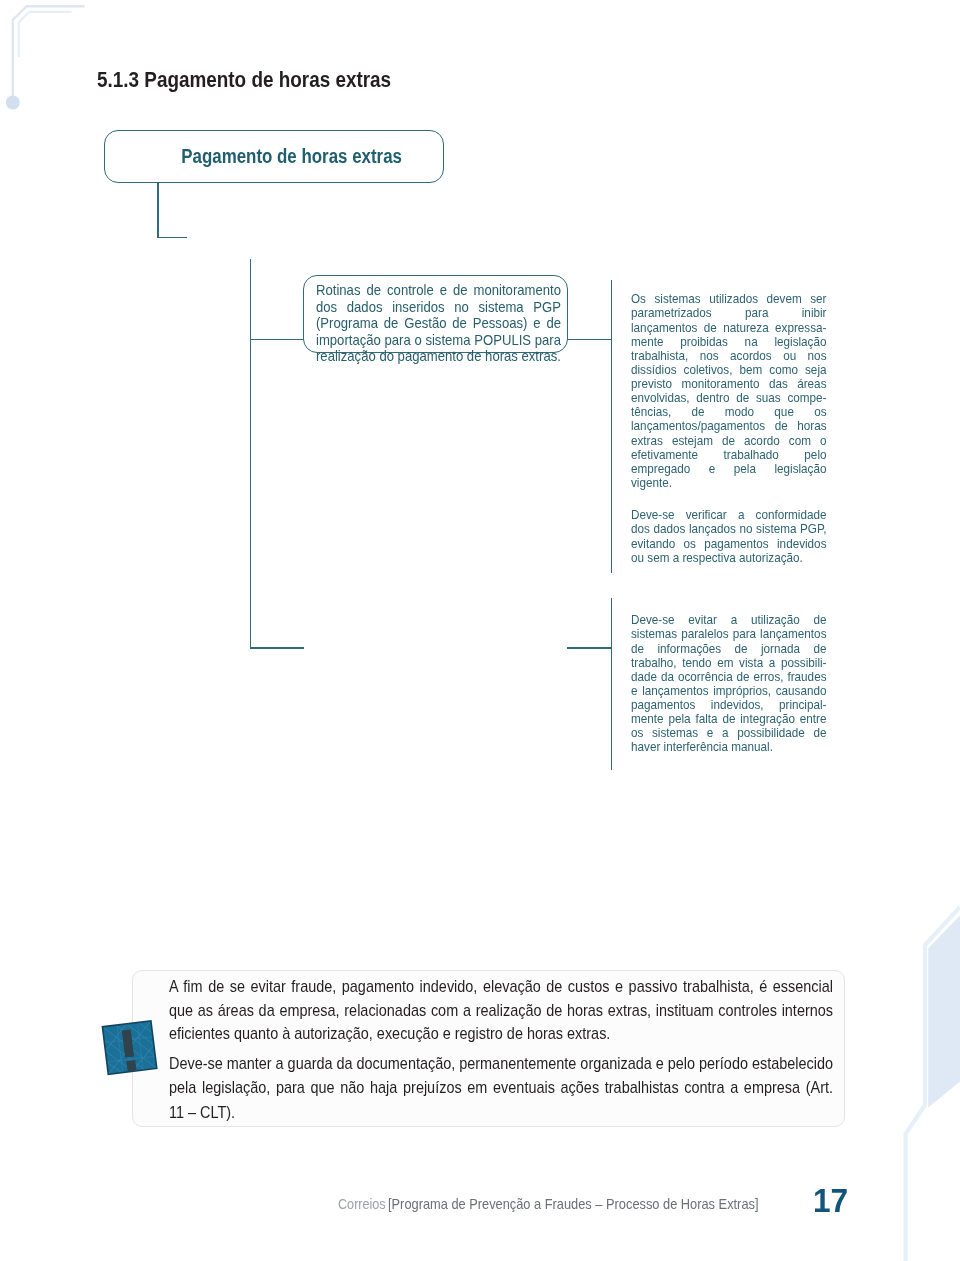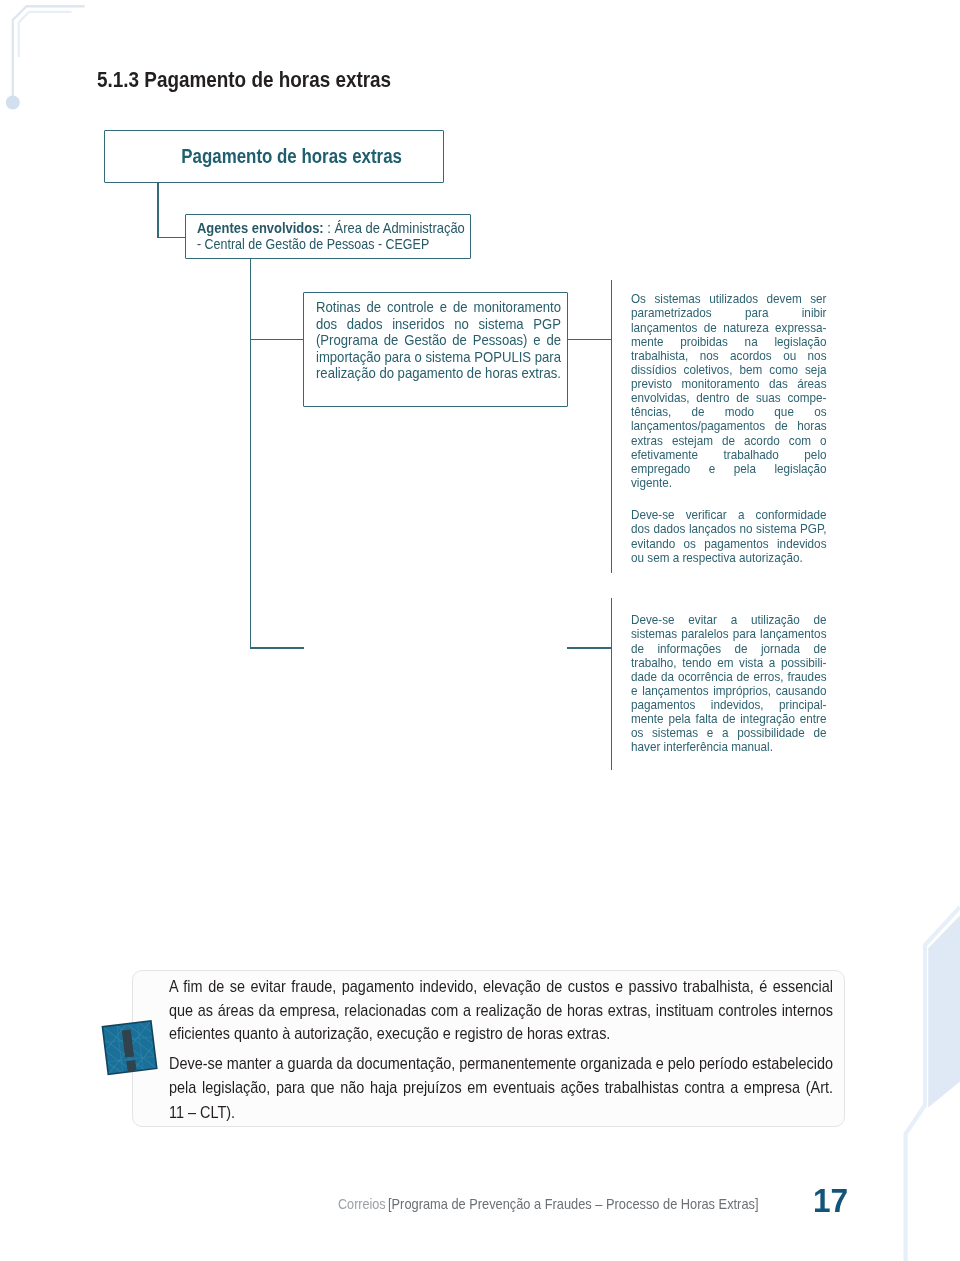--- a/index.html
+++ b/index.html
@@ -8,21 +8,21 @@
   .page{position:absolute;left:0;top:0;width:960px;height:1261px;}
   svg.deco{position:absolute;pointer-events:none;}
 
   .title{position:absolute;left:97px;top:80.2px;margin:0;font-size:21.5px;
          font-weight:bold;color:#231f20;white-space:nowrap;line-height:0;
          transform:scaleX(0.879);transform-origin:left top;}
 
   .ln{position:absolute;background:#336a79;}
 
   .box{position:absolute;box-sizing:border-box;border:1.25px solid #336a79;
-       border-radius:1px;background:#fff;padding-left:35px;}
+       border-radius:14px;background:#fff;padding-left:35px;}
 
   .rootbox{display:flex;align-items:center;justify-content:center;}
   .rootbox span{font-size:20px;font-weight:bold;color:#1f5f6e;white-space:nowrap;
        transform:scaleX(0.845);transform-origin:center;display:inline-block;}
 
   
   .jl{position:absolute;white-space:nowrap;line-height:0;transform-origin:left top;}
 
   .agentbox .jl{font-size:14.2px;color:#265865;}
   .itembox  .jl{font-size:15.0px;color:#285e6b;}
@@ -58,25 +58,21 @@
   <div class="ln" style="left:249.8px;top:258.8px;width:1.3px;height:389.8px;"></div>
   <div class="ln" style="left:249.8px;top:339.2px;width:54.2px;height:1.3px;"></div>
   <div class="ln" style="left:566.5px;top:339.2px;width:45.5px;height:1.3px;"></div>
   <div class="ln" style="left:610.8px;top:280.2px;width:1.3px;height:292.8px;"></div>
   <div class="ln" style="left:249.8px;top:647.4px;width:54.2px;height:1.3px;"></div>
   <div class="ln" style="left:566.5px;top:647.4px;width:45.5px;height:1.3px;"></div>
   <div class="ln" style="left:610.8px;top:597.5px;width:1.3px;height:172.1px;"></div>
   <div class="box rootbox" style="left:104px;top:130px;width:340px;height:53px;">
     <span>Pagamento de horas extras</span>
   </div>
-  <div class="box agentbox" style="left:185.4px;top:213.6px;width:285.8px;height:45.4px;">
-    <div class="jl last" style="left:11px;top:13.5px;transform:scaleX(0.913);"><b>Agentes envolvidos:</b><span> : Área de Administração</span></div>
-    <div class="jl last" style="left:11px;top:29.8px;transform:scaleX(0.879);">- Central de Gestão de Pessoas - CEGEP</div>
-  </div>
-  <div class="box itembox" style="left:303.2px;top:292px;width:265.2px;height:115px;">
+  <div class="box itembox" style="left:303.2px;top:275px;width:265.2px;height:78px;">
       <div class="jl" style="top: 14.4px; left: 11.5px; transform: scaleX(0.874); word-spacing: 2.69838px;">Rotinas de controle e de monitoramento</div>
       <div class="jl" style="top: 30.9px; left: 11.5px; transform: scaleX(0.874); word-spacing: 6.87025px;">dos dados inseridos no sistema PGP</div>
       <div class="jl" style="top: 47.4px; left: 11.5px; transform: scaleX(0.874); word-spacing: 2.52729px;">(Programa de Gestão de Pessoas) e de</div>
       <div class="jl" style="top: 63.9px; left: 11.5px; transform: scaleX(0.874); word-spacing: 0.0358775px;">importação para o sistema POPULIS para</div>
       <div class="jl last" style="top:80.4px;left:11.5px;transform:scaleX(0.874);">realização do pagamento de horas extras.</div>
   </div>
   <div class="note" style="position:absolute;left:631px;top:0px;">
       <div class="jl" style="top: 299.3px; left: 0px; transform: scaleX(0.915); word-spacing: 5.7629px;">Os sistemas utilizados devem ser</div>
       <div class="jl" style="top: 313.43px; left: 0px; transform: scaleX(0.915); word-spacing: 32.854px;">parametrizados para inibir</div>
       <div class="jl" style="top: 327.56px; left: 0px; transform: scaleX(0.915); word-spacing: 3.40263px;">lançamentos de natureza expressa-</div>

